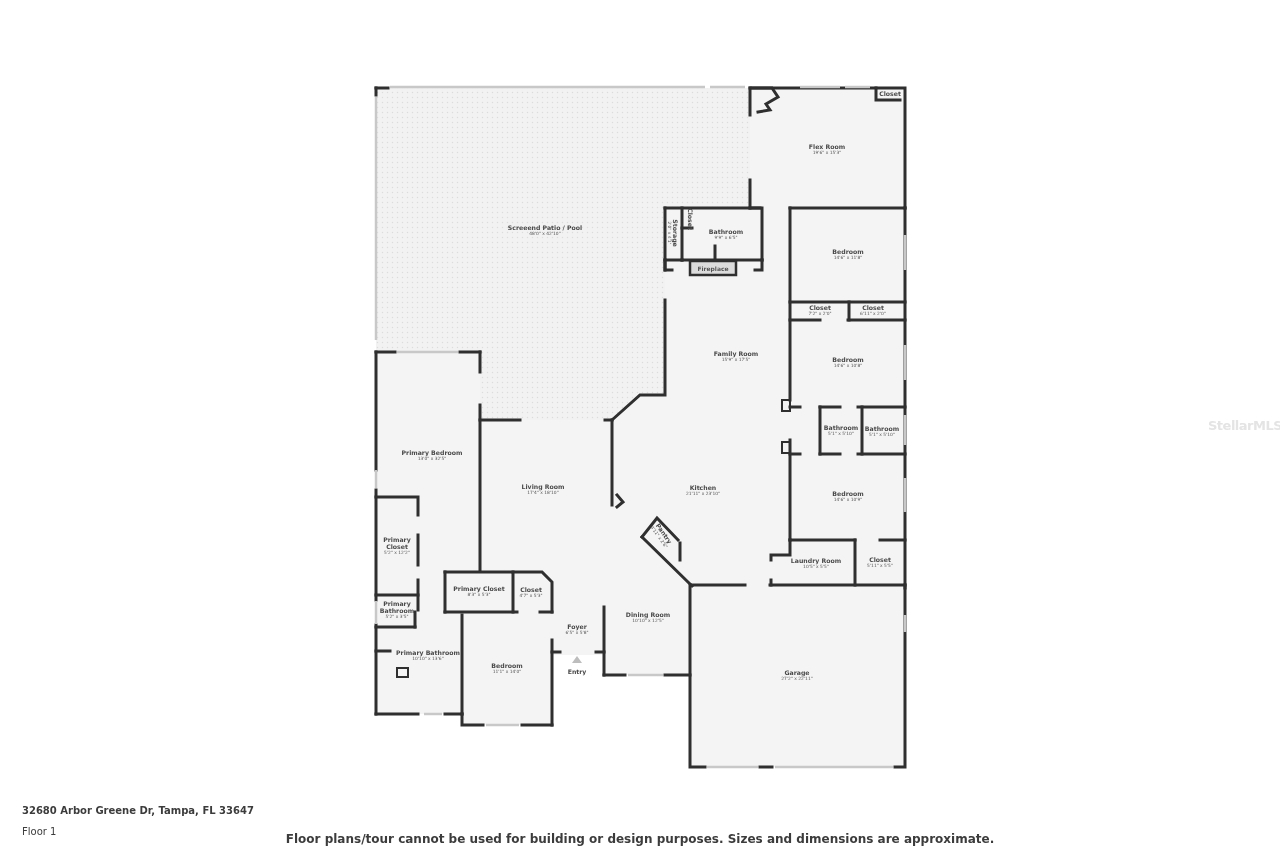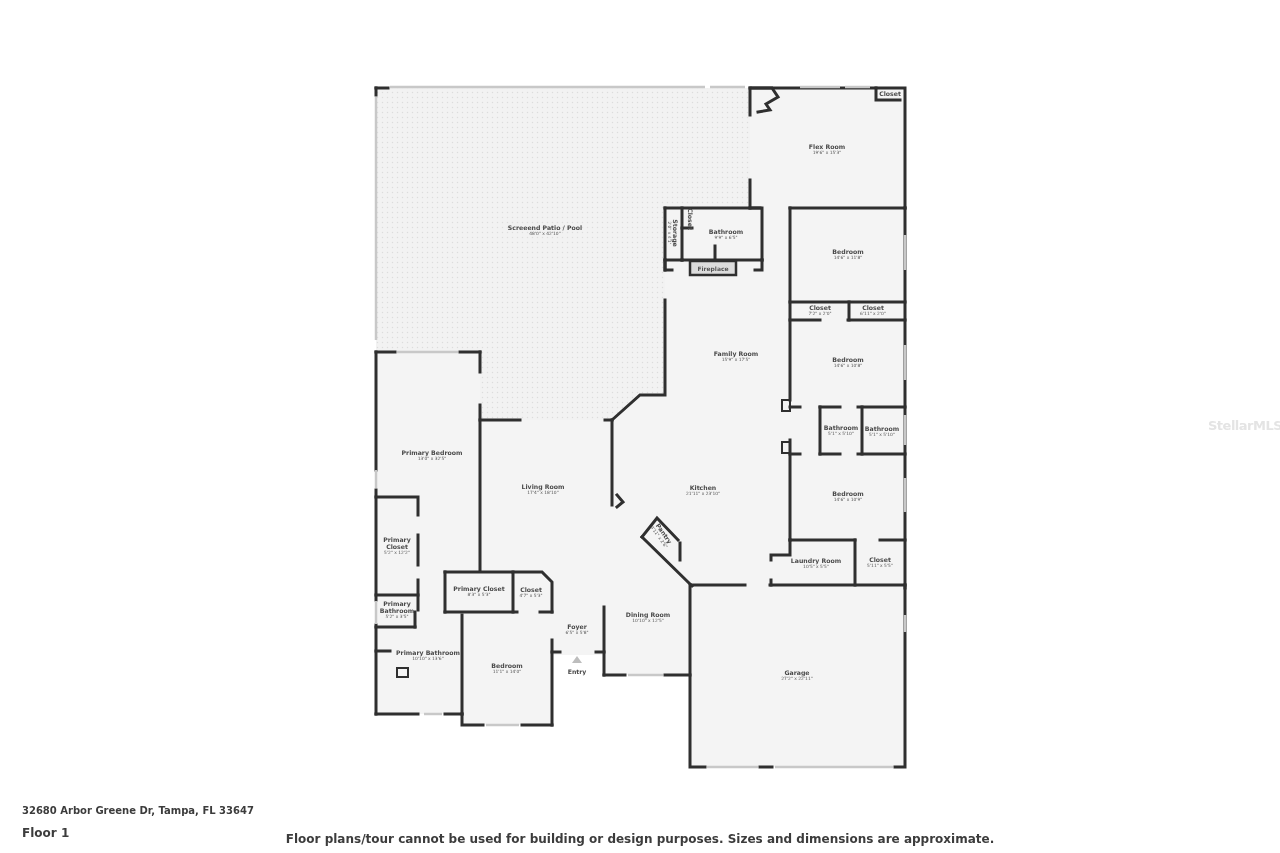--- a/index.html
+++ b/index.html
@@ -4,21 +4,21 @@
 <style>
   html, body { margin:0; padding:0; background:#ffffff; }
   body { width:1280px; height:853px; position:relative; overflow:hidden; font-family:"DejaVu Sans", sans-serif; }
   #plan { position:absolute; left:0; top:0; width:1280px; height:853px; }
   .lbl { position:absolute; transform:translate(-50%,-50%); text-align:center; color:#4a4a4a; white-space:nowrap; line-height:1.15; pointer-events:auto; }
   .lbl .name { font-size:6.2px; font-weight:bold; display:block; }
   .lbl .dim { font-size:4.4px; display:block; color:#555; }
   .lbl.vert { transform:translate(-50%,-50%) rotate(90deg); }
   .lbl.diag { transform:translate(-50%,-50%) rotate(55deg); }
   .footer-address { position:absolute; left:22px; top:805px; font-size:10px; font-weight:bold; color:#3c3c3c; }
-  .footer-floor { position:absolute; left:22px; top:826px; font-size:12px; font-weight:bold; color:#3c3c3c; }
+  .footer-floor { position:absolute; left:22px; top:826px; font-size:10px; font-weight:normal; color:#3c3c3c; }
   .footer-disclaimer { position:absolute; left:640px; top:832px; transform:translateX(-50%); font-size:12px; font-weight:bold; color:#3c3c3c; white-space:nowrap; }
   .watermark { position:absolute; left:1208px; top:418px; font-size:13px; font-weight:bold; color:#e4e4e4; letter-spacing:-0.5px; }
   .fp-box { position:absolute; transform:translate(-50%,-50%); font-size:6px; font-weight:bold; color:#555; }
   .entry { position:absolute; left:577px; top:671px; transform:translate(-50%,-50%); font-size:6.2px; font-weight:bold; color:#4a4a4a; }
 </style>
 </head>
 <body>
 
 <svg id="plan" viewBox="0 0 1280 853" xmlns="http://www.w3.org/2000/svg">
   <defs>

